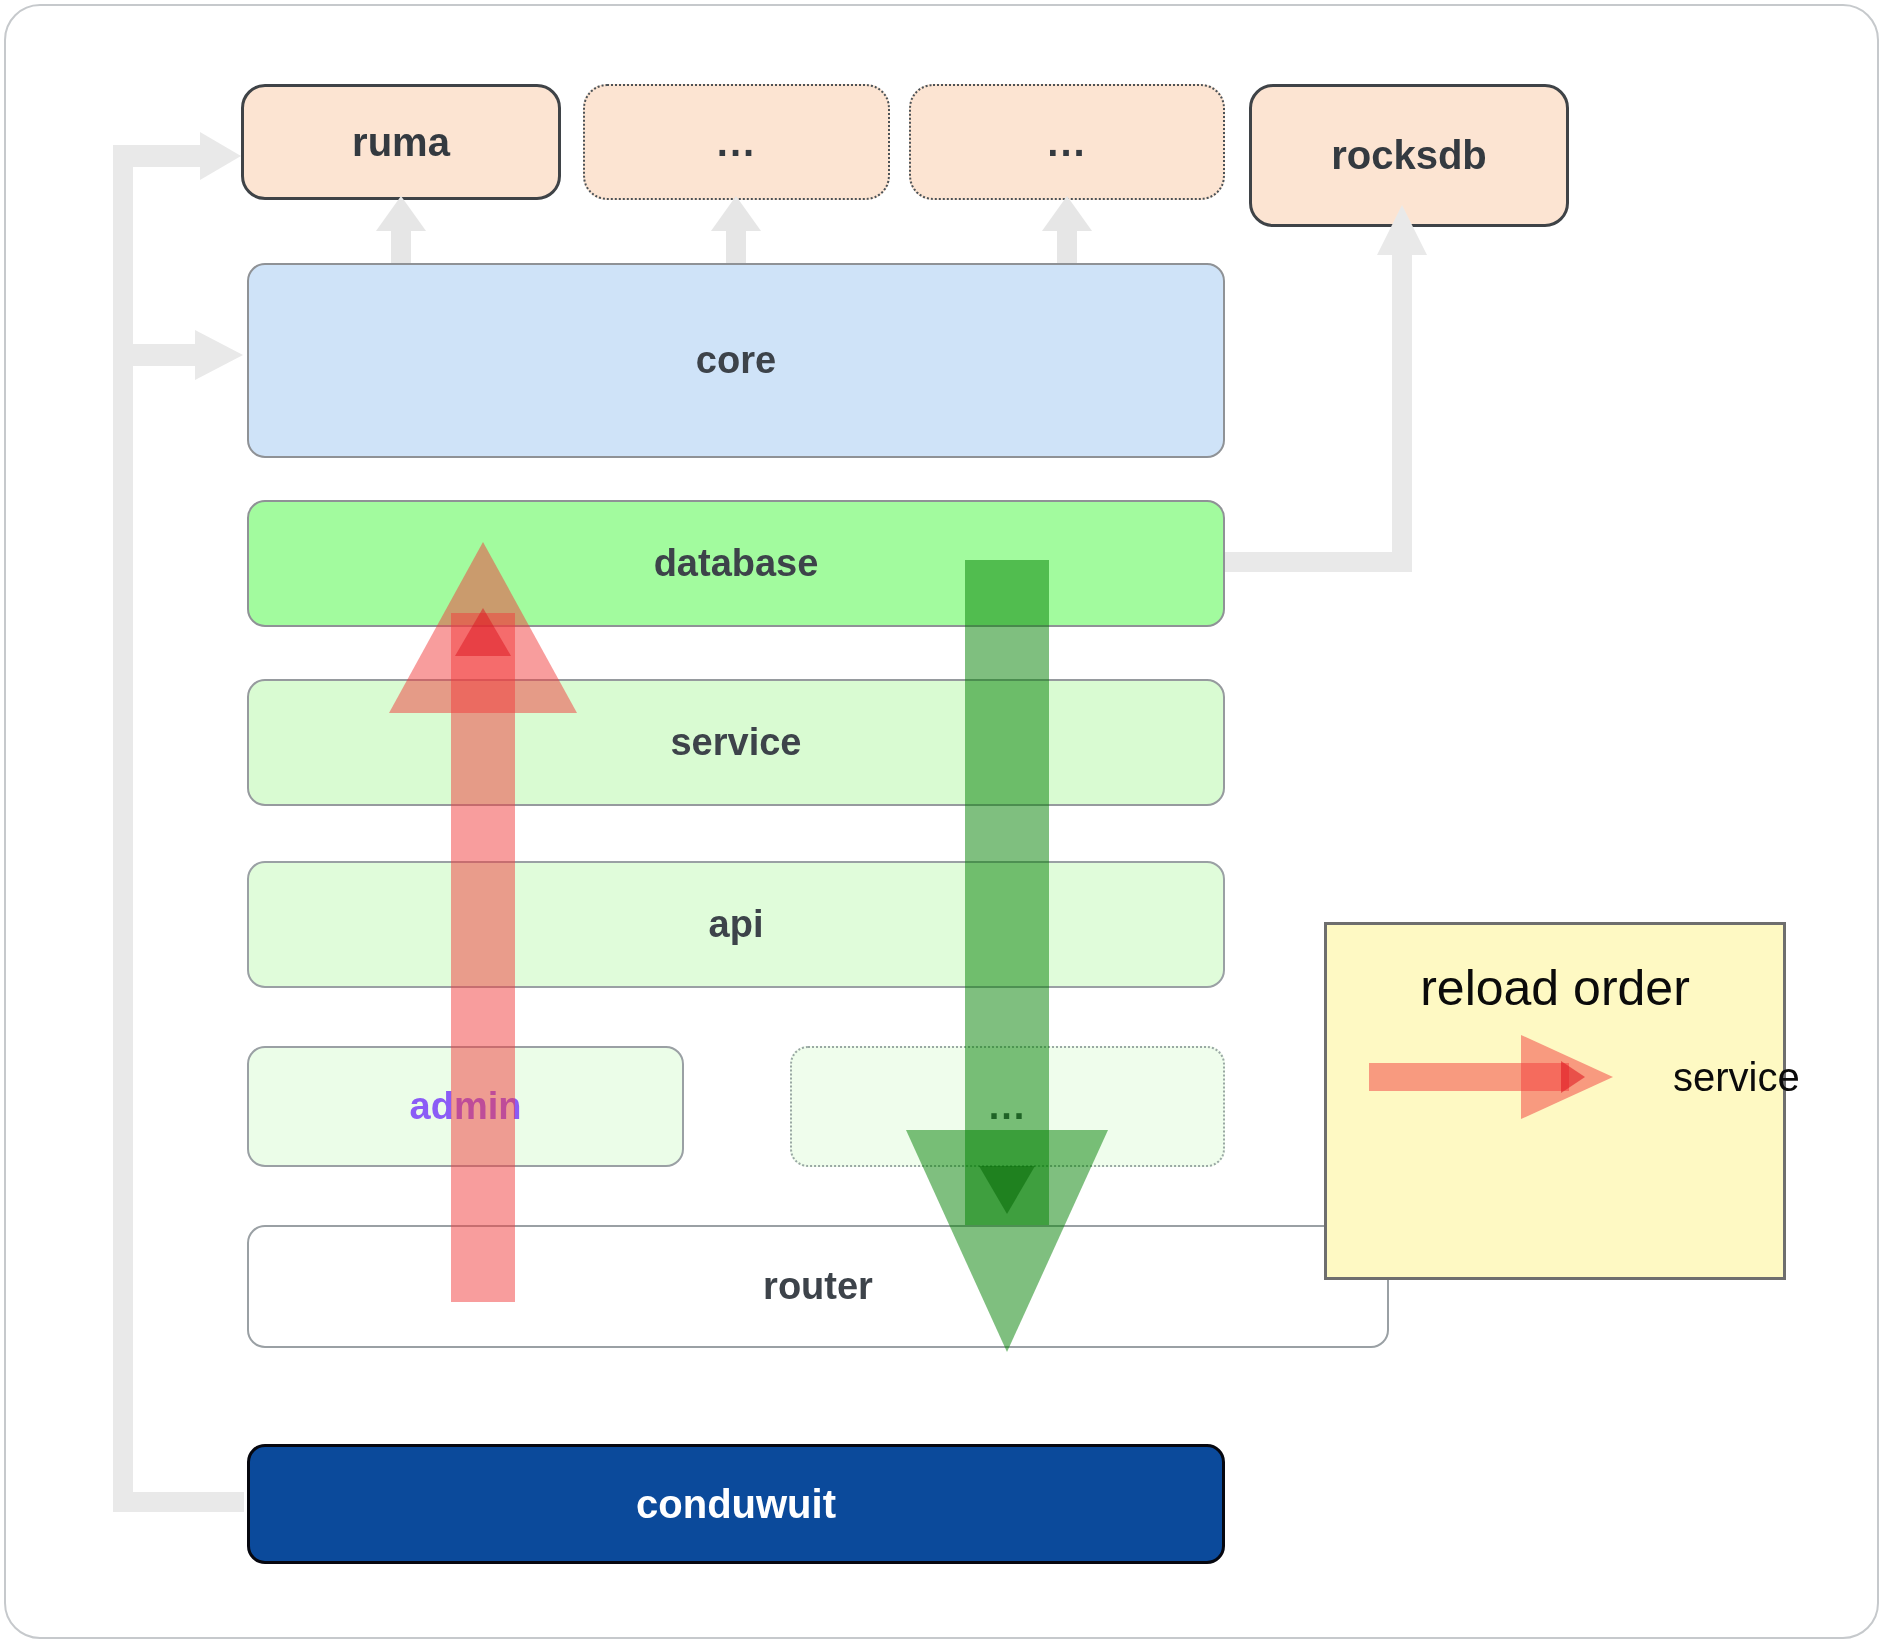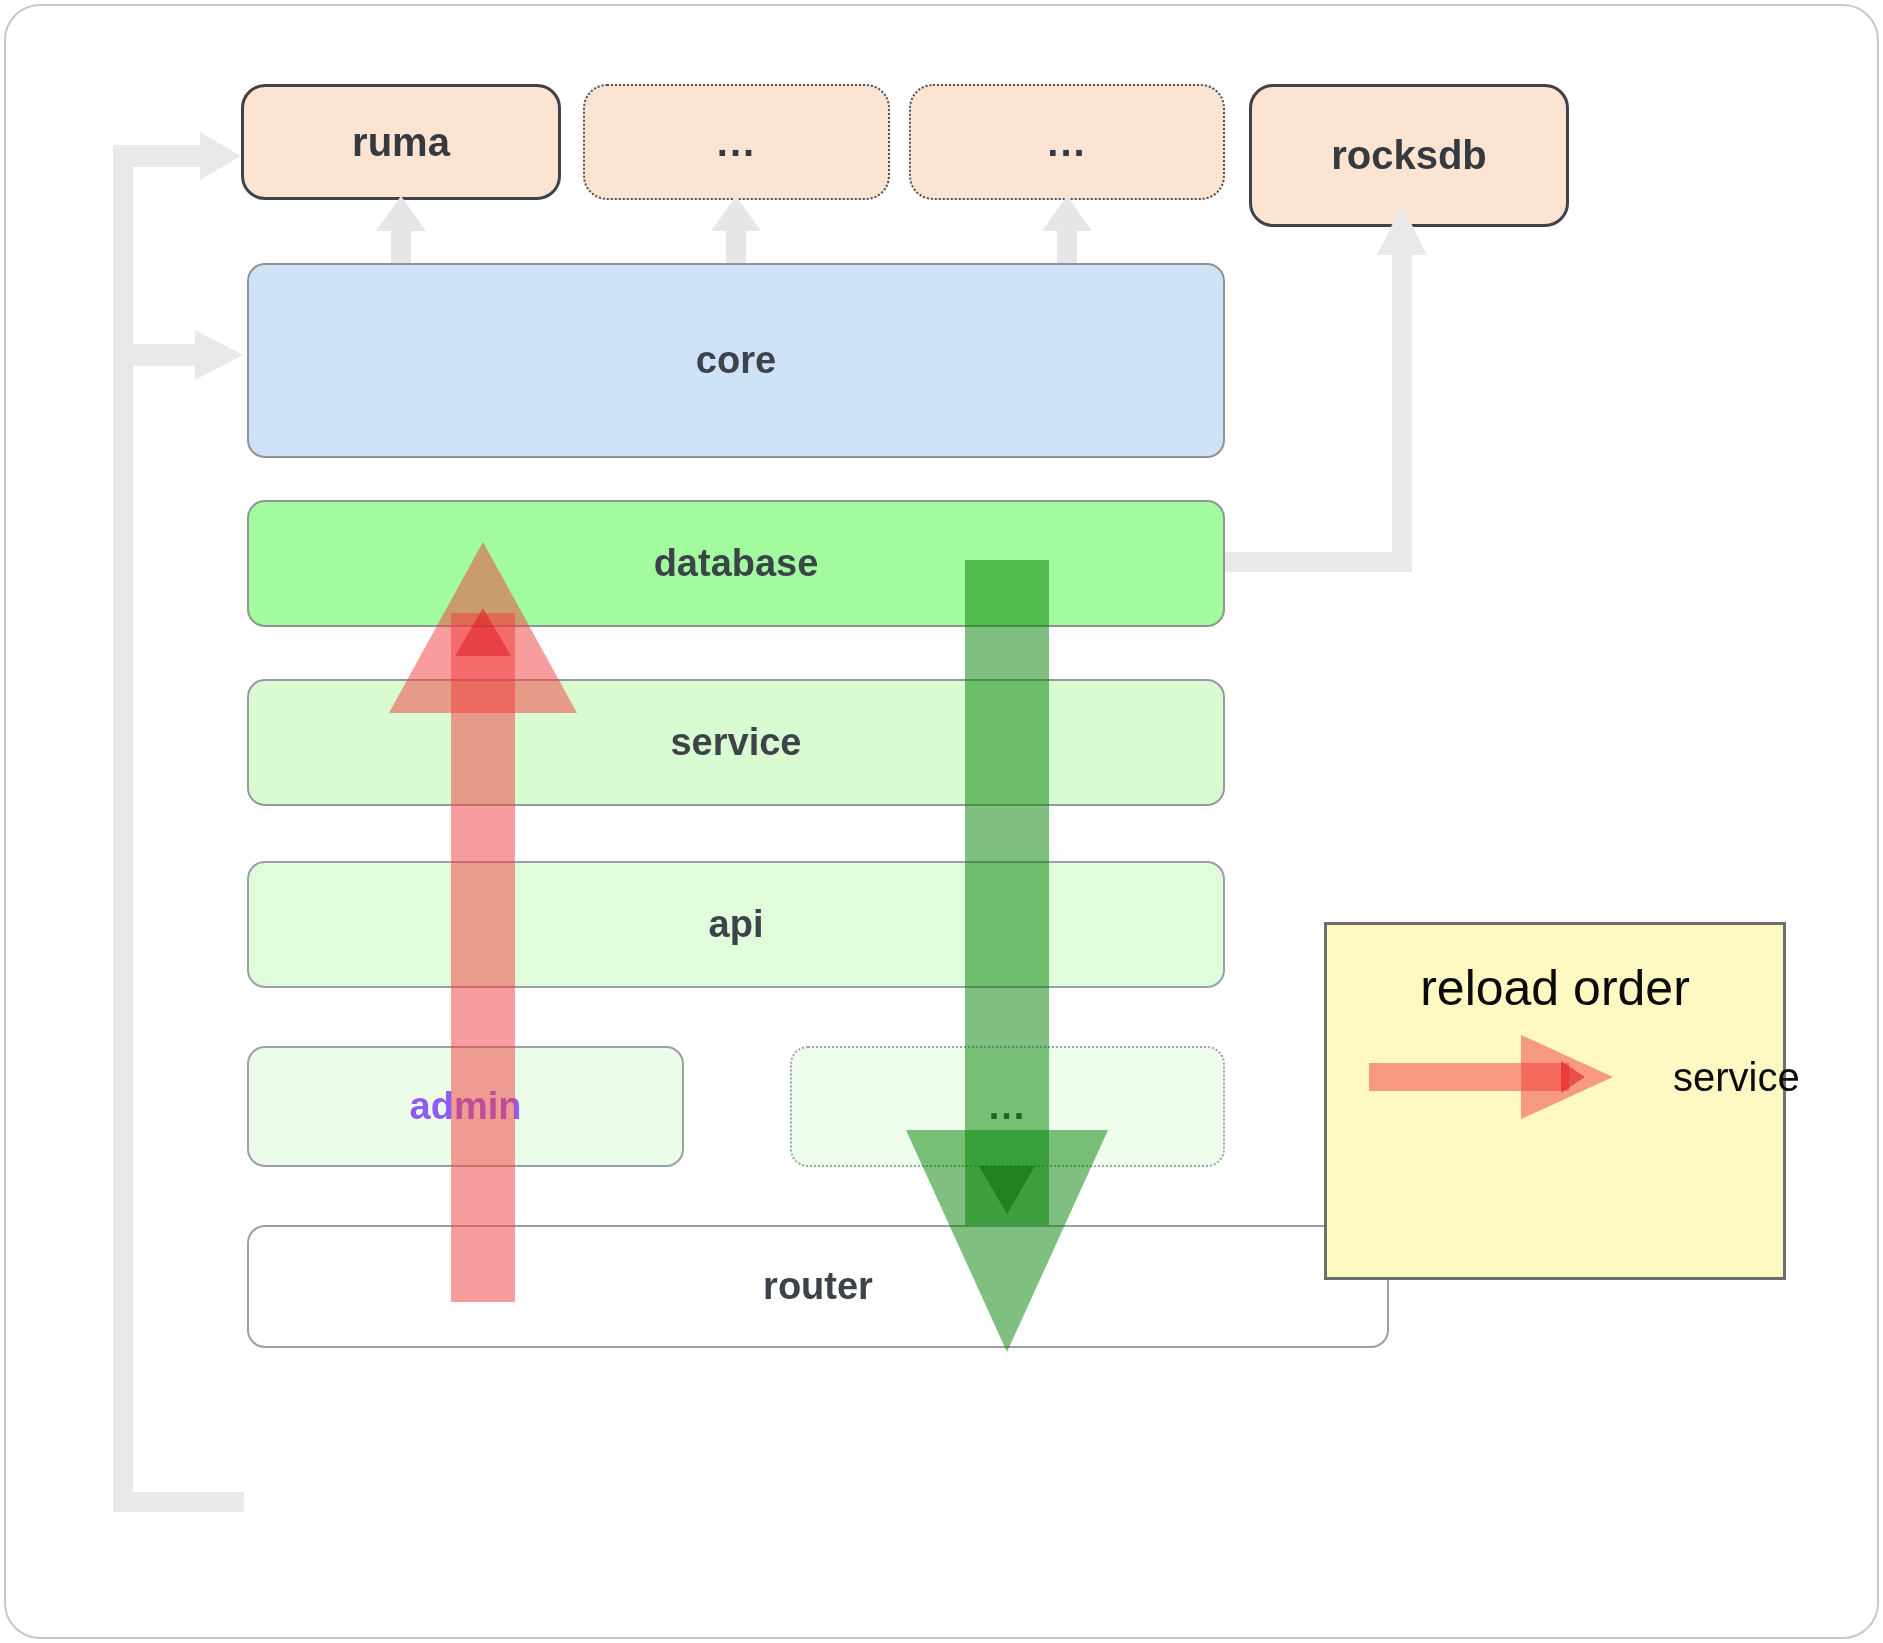--- a/index.html
+++ b/index.html
@@ -61,20 +61,23 @@
   </div>
   <div class="box green-faint" style="left:247px;top:1046px;width:437px;height:121px;">
     <span>admin</span>
   </div>
   <div class="box green-faint-dotted dots" style="left:790px;top:1046px;width:435px;height:121px;">
     <span>...</span>
   </div>
   <div class="box white-box" style="left:247px;top:1225px;width:1142px;height:123px;">
     <span>router</span>
   </div>
+  <div class="box navy" style="left:247px;top:1444px;width:978px;height:120px;">
+    <span>conduwuit</span>
+  </div>
 
   <div class="legend">
     <div class="legend-title">reload order</div>
     <div class="legend-row">
       <svg viewBox="0 0 260 92">
         <rect x="8" y="32" width="200" height="28" fill="rgba(241,60,60,0.5)"></rect>
         <polygon points="252,46 160,4 160,88" fill="rgba(241,60,60,0.5)"></polygon>
         <polygon points="224,46 200,30 200,62" fill="rgba(220,20,30,0.55)"></polygon>
       </svg>
       <span class="legend-label">service</span>

